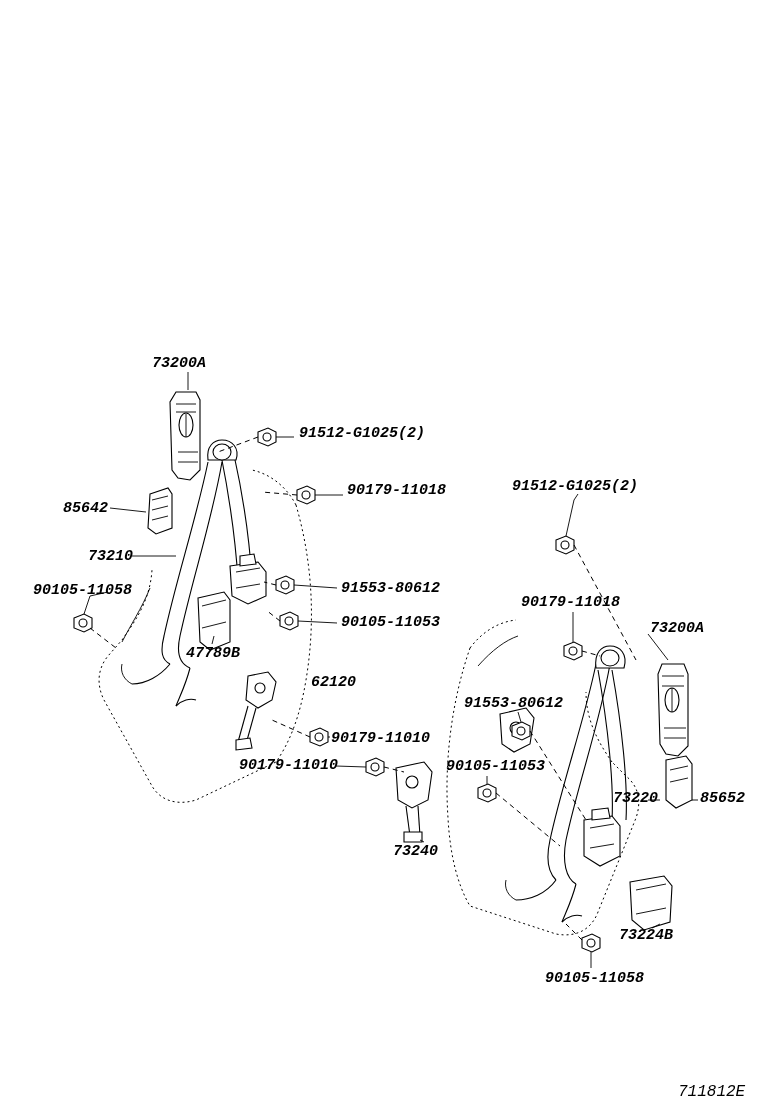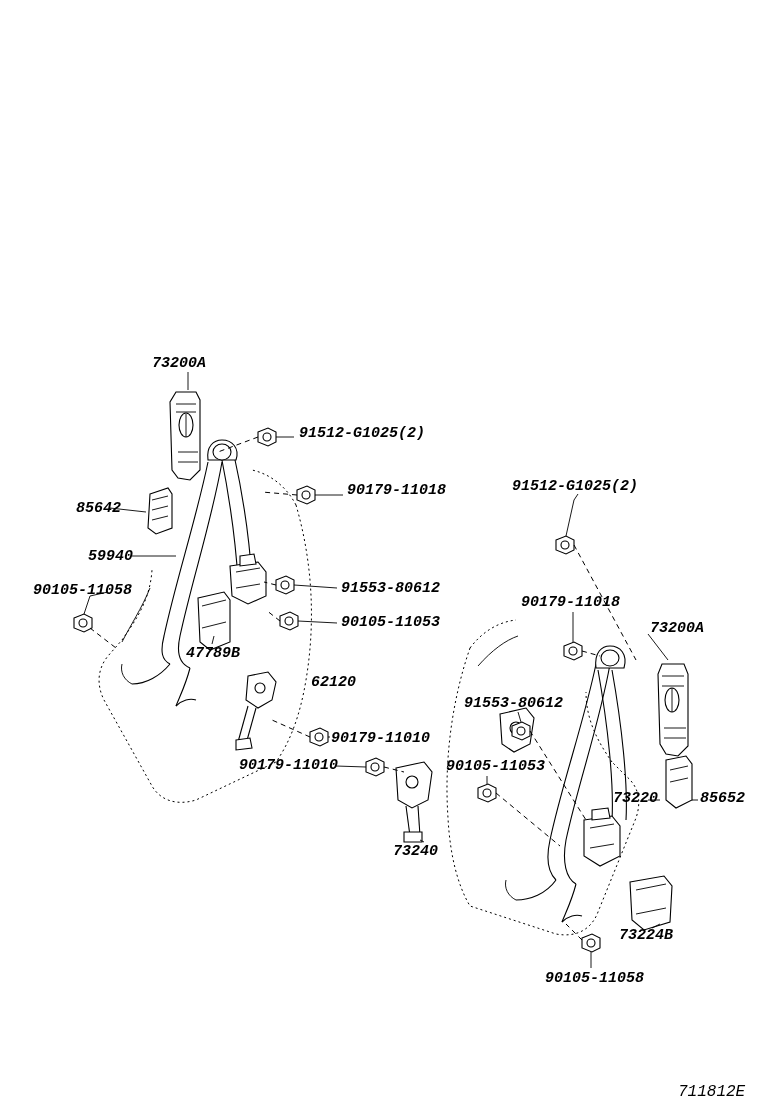--- a/index.html
+++ b/index.html
@@ -223,22 +223,22 @@
     <path class="thin" d="M648 634 L668 660"></path>
     <path class="thin" d="M648 800 L660 800"></path>
     <path class="thin" d="M692 800 L698 800"></path>
     <path class="thin" d="M652 928 L660 924"></path>
 
   </svg>
 
   <div class="lbl" style="left:152px;top:355px;">73200A</div>
   <div class="lbl" style="left:299px;top:425px;">91512-G1025(2)</div>
   <div class="lbl" style="left:347px;top:482px;">90179-11018</div>
-  <div class="lbl" style="left:63px;top:500px;margin-left:13px;">85642</div>
-  <div class="lbl" style="left:88px;top:548px;">59940</div>
+  <div class="lbl" style="left:63px;top:500px;">85642</div>
+  <div class="lbl" style="left:88px;top:548px;">73210</div>
   <div class="lbl" style="left:33px;top:582px;">90105-11058</div>
   <div class="lbl" style="left:341px;top:580px;">91553-80612</div>
   <div class="lbl" style="left:341px;top:614px;">90105-11053</div>
   <div class="lbl" style="left:186px;top:645px;">47789B</div>
   <div class="lbl" style="left:311px;top:674px;">62120</div>
   <div class="lbl" style="left:331px;top:730px;">90179-11010</div>
   <div class="lbl" style="left:239px;top:757px;">90179-11010</div>
   <div class="lbl" style="left:393px;top:843px;">73240</div>
 
   <div class="lbl" style="left:512px;top:478px;">91512-G1025(2)</div>

